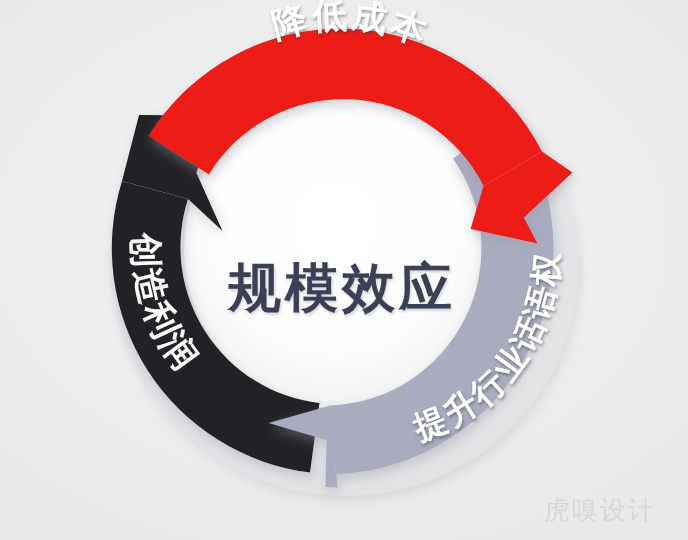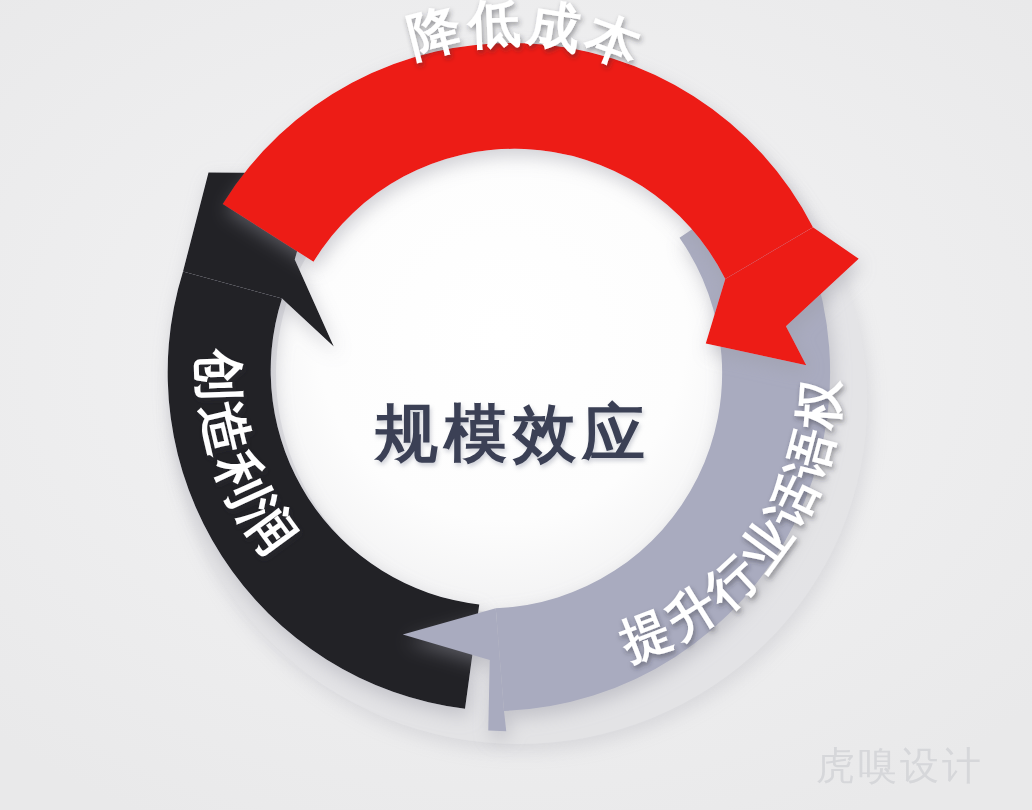--- a/index.html
+++ b/index.html
@@ -44,21 +44,21 @@
     align-items: center;
     justify-content: center;
     pointer-events: none;
   }
   #center-label .txt {
     position: relative;
     top: -4px;
     left: -2px;
     font-family: Liberation Mono, monospace;
     font-weight: 700;
-    font-size: 42px;
+    font-size: 53px;
     letter-spacing: 4px;
     color: #3b4055;
     text-shadow: 1px 2px 3px rgba(120,125,145,0.35);
     white-space: nowrap;
     margin-top: 46px;
   }
   #watermark {
     position: absolute;
     right: 32px;
     bottom: 12px;

